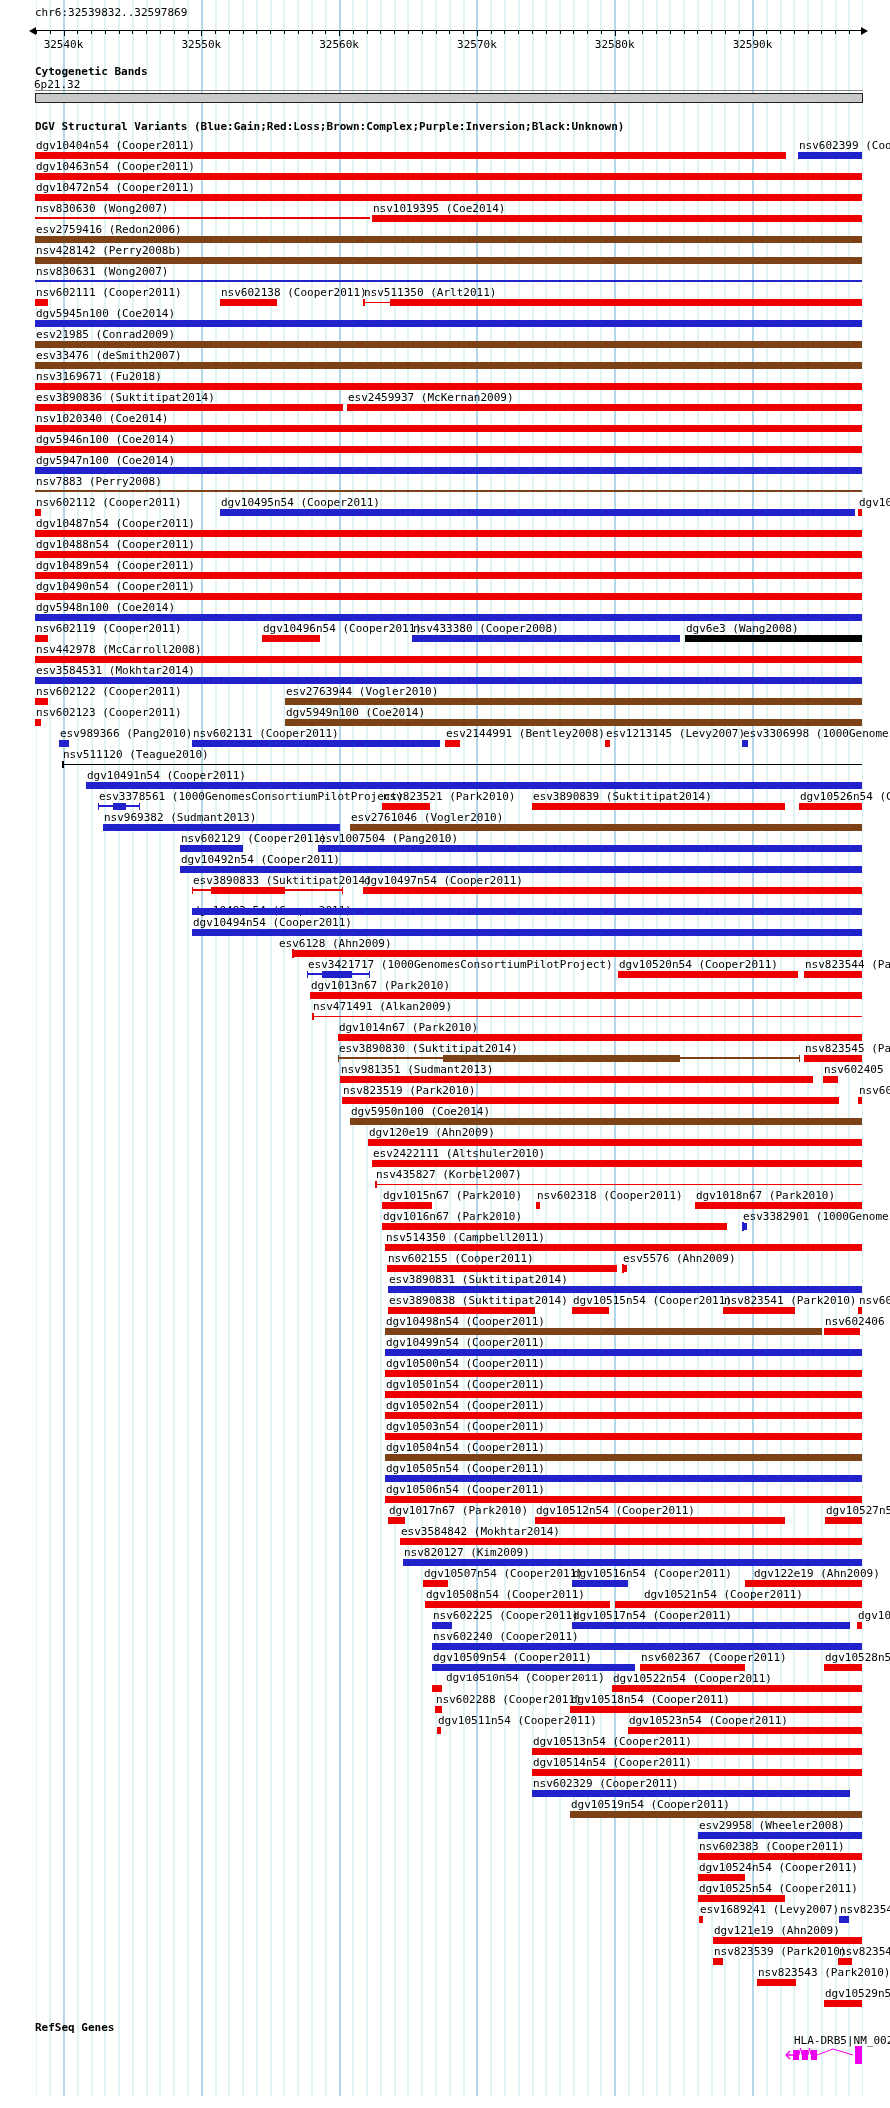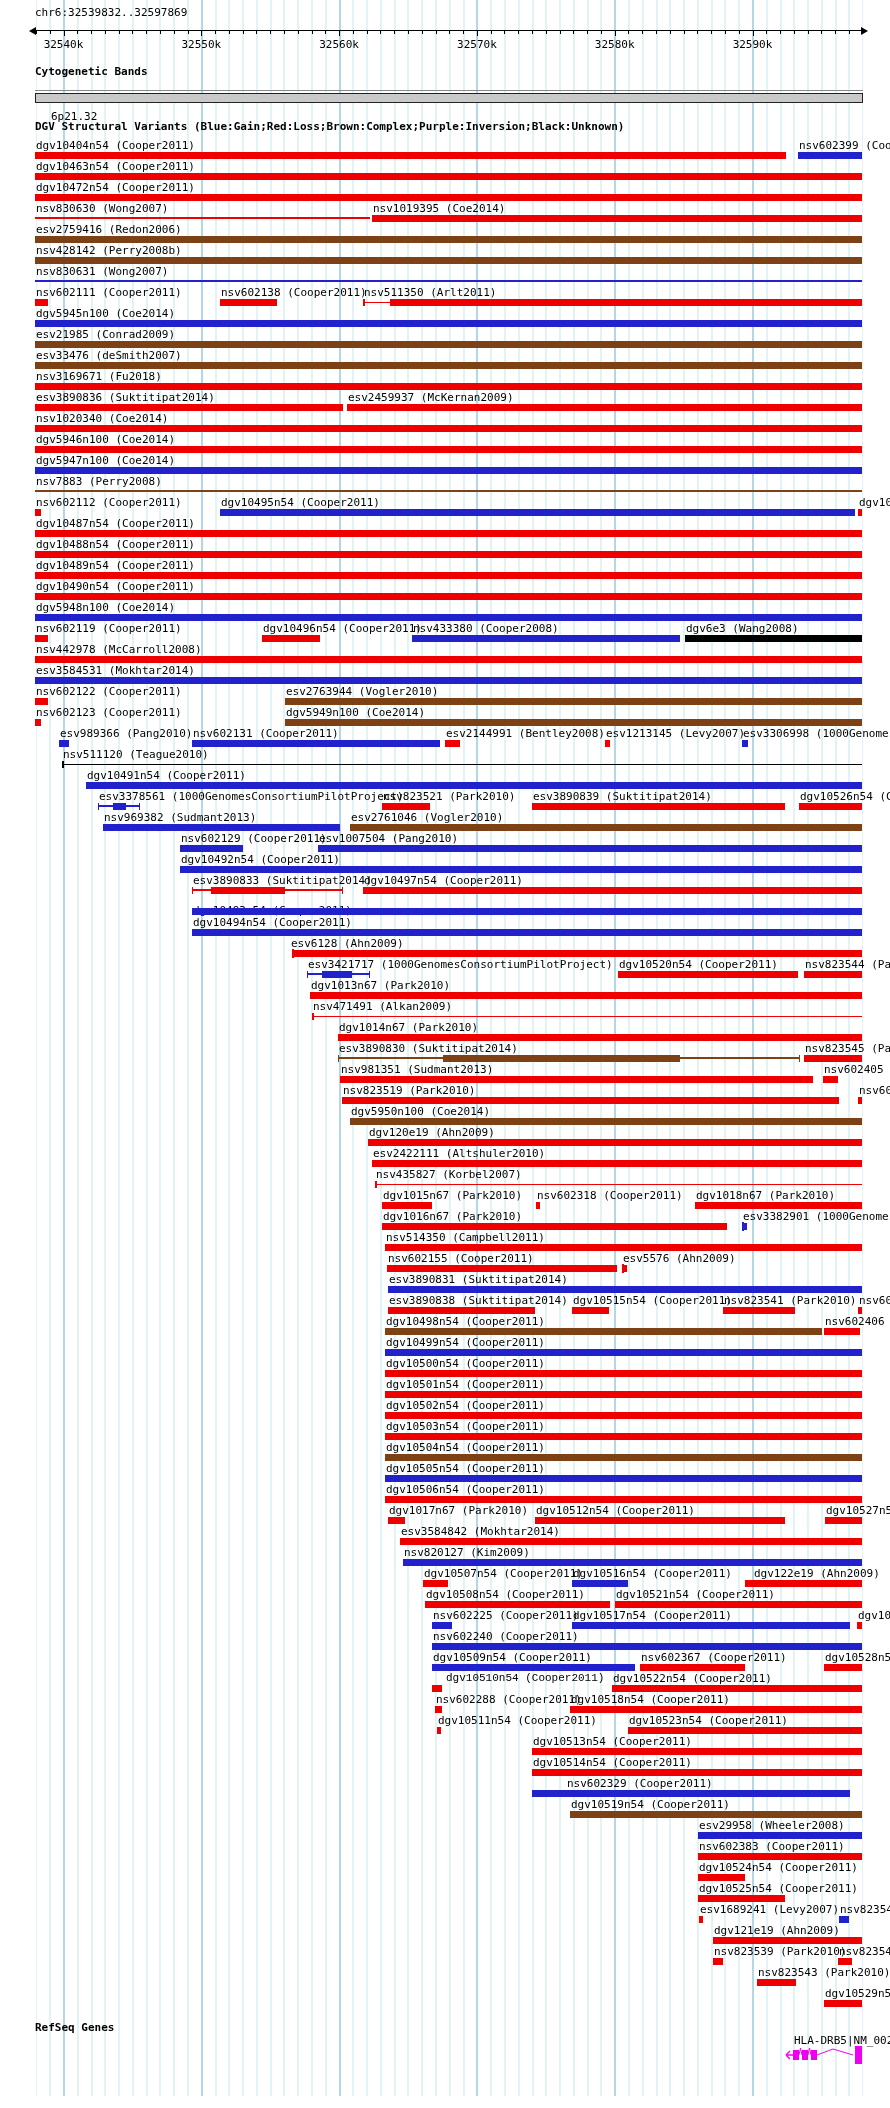--- a/index.html
+++ b/index.html
@@ -95,21 +95,21 @@
       <div class="ticklabel" style="left: 339.1px; top: 38px;">32560k</div>
       <div class="rect" style="left: 476.9px; top: 30px; width: 1px; height: 6px; background: rgb(0, 0, 0);"></div>
       <div class="ticklabel" style="left: 476.9px; top: 38px;">32570k</div>
       <div class="rect" style="left: 614.7px; top: 30px; width: 1px; height: 6px; background: rgb(0, 0, 0);"></div>
       <div class="ticklabel" style="left: 614.7px; top: 38px;">32580k</div>
       <div class="rect" style="left: 752.5px; top: 30px; width: 1px; height: 6px; background: rgb(0, 0, 0);"></div>
       <div class="ticklabel" style="left: 752.5px; top: 38px;">32590k</div>
     </div>
 
   <div class="lbl bold" style="left:35px;top:66px;">Cytogenetic Bands</div>
-  <div class="lbl" style="left:51px;top:79px;margin-top:32px;">6p21.32</div>
+  <div class="lbl" style="left:34px;top:79px;">6p21.32</div>
   <div class="rect" style="left:35px;top:90px;width:828px;height:1px;background:#888;"></div>
   <div class="cytoband" id="cytoband" style="left: 35px; top: 93px; width: 826px; height: 8px; background: rgb(201, 201, 201);"></div>
 
   <div class="lbl bold" style="left:35px;top:121px;">DGV Structural Variants (Blue:Gain;Red:Loss;Brown:Complex;Purple:Inversion;Black:Unknown)</div>
 
   <div id="rows">
       <div class="lbl" style="left: 36px; top: 140px;">dgv10404n54 (Cooper2011)</div>
       <div class="rect" style="left: 35px; top: 152px; width: 751px; height: 7px; background: rgb(238, 0, 0);"></div>
       <div class="lbl" style="left: 799px; top: 140px;">nsv602399 (Coope</div>
       <div class="rect" style="left: 798px; top: 152px; width: 64px; height: 7px; background: rgb(34, 34, 204);"></div>
@@ -231,21 +231,21 @@
       <div class="rect" style="left: 192px; top: 889px; width: 151px; height: 2px; background: rgb(238, 0, 0);"></div>
       <div class="rect" style="left: 192px; top: 887px; width: 1px; height: 7px; background: rgb(238, 0, 0);"></div>
       <div class="rect" style="left: 342px; top: 887px; width: 1px; height: 7px; background: rgb(238, 0, 0);"></div>
       <div class="rect" style="left: 211px; top: 887px; width: 74px; height: 7px; background: rgb(238, 0, 0);"></div>
       <div class="lbl" style="left: 364px; top: 875px;">dgv10497n54 (Cooper2011)</div>
       <div class="rect" style="left: 363px; top: 887px; width: 499px; height: 7px; background: rgb(238, 0, 0);"></div>
       <div class="lbl" style="left: 193px; top: 896px; margin-top: 9px;">dgv10493n54 (Cooper2011)</div>
       <div class="rect" style="left: 192px; top: 908px; width: 670px; height: 7px; background: rgb(34, 34, 204);"></div>
       <div class="lbl" style="left: 193px; top: 917px;">dgv10494n54 (Cooper2011)</div>
       <div class="rect" style="left: 192px; top: 929px; width: 670px; height: 7px; background: rgb(34, 34, 204);"></div>
-      <div class="lbl" style="left: 291px; top: 938px;">esv6128 (Ahn2009)</div>
+      <div class="lbl" style="left: 279px; top: 938px;">esv6128 (Ahn2009)</div>
       <div class="rect" style="left: 292px; top: 949px; width: 2px; height: 9px; background: rgb(238, 0, 0);"></div>
       <div class="rect" style="left: 292px; top: 950px; width: 570px; height: 7px; background: rgb(238, 0, 0);"></div>
       <div class="lbl" style="left: 308px; top: 959px;">esv3421717 (1000GenomesConsortiumPilotProject)</div>
       <div class="rect" style="left: 307px; top: 973px; width: 63px; height: 2px; background: rgb(34, 34, 204);"></div>
       <div class="rect" style="left: 307px; top: 971px; width: 1px; height: 7px; background: rgb(34, 34, 204);"></div>
       <div class="rect" style="left: 369px; top: 971px; width: 1px; height: 7px; background: rgb(34, 34, 204);"></div>
       <div class="rect" style="left: 322px; top: 971px; width: 30px; height: 7px; background: rgb(34, 34, 204);"></div>
       <div class="lbl" style="left: 619px; top: 959px;">dgv10520n54 (Cooper2011)</div>
       <div class="rect" style="left: 618px; top: 971px; width: 180px; height: 7px; background: rgb(238, 0, 0);"></div>
       <div class="lbl" style="left: 805px; top: 959px;">nsv823544 (Park</div>
@@ -340,21 +340,21 @@
       <div class="lbl" style="left: 404px; top: 1547px;">nsv820127 (Kim2009)</div>
       <div class="rect" style="left: 403px; top: 1559px; width: 459px; height: 7px; background: rgb(34, 34, 204);"></div>
       <div class="lbl" style="left: 424px; top: 1568px;">dgv10507n54 (Cooper2011)</div>
       <div class="rect" style="left: 423px; top: 1580px; width: 25px; height: 7px; background: rgb(238, 0, 0);"></div>
       <div class="lbl" style="left: 573px; top: 1568px;">dgv10516n54 (Cooper2011)</div>
       <div class="rect" style="left: 572px; top: 1580px; width: 56px; height: 7px; background: rgb(34, 34, 204);"></div>
       <div class="lbl" style="left: 746px; top: 1568px; margin-left: 8px;">dgv122e19 (Ahn2009)</div>
       <div class="rect" style="left: 745px; top: 1580px; width: 117px; height: 7px; background: rgb(238, 0, 0);"></div>
       <div class="lbl" style="left: 426px; top: 1589px;">dgv10508n54 (Cooper2011)</div>
       <div class="rect" style="left: 425px; top: 1601px; width: 185px; height: 7px; background: rgb(238, 0, 0);"></div>
-      <div class="lbl" style="left: 616px; top: 1589px;">dgv10521n54 (Cooper2011)</div>
+      <div class="lbl" style="left: 616px; top: 1589px; padding-left: 28px;">dgv10521n54 (Cooper2011)</div>
       <div class="rect" style="left: 615px; top: 1601px; width: 247px; height: 7px; background: rgb(238, 0, 0);"></div>
       <div class="lbl" style="left: 433px; top: 1610px;">nsv602225 (Cooper2011)</div>
       <div class="rect" style="left: 432px; top: 1622px; width: 20px; height: 7px; background: rgb(34, 34, 204);"></div>
       <div class="lbl" style="left: 573px; top: 1610px;">dgv10517n54 (Cooper2011)</div>
       <div class="rect" style="left: 572px; top: 1622px; width: 278px; height: 7px; background: rgb(34, 34, 204);"></div>
       <div class="lbl" style="left: 858px; top: 1610px;">dgv105</div>
       <div class="rect" style="left: 857px; top: 1622px; width: 5px; height: 7px; background: rgb(238, 0, 0);"></div>
       <div class="lbl" style="left: 433px; top: 1631px;">nsv602240 (Cooper2011)</div>
       <div class="rect" style="left: 432px; top: 1643px; width: 430px; height: 7px; background: rgb(34, 34, 204);"></div>
       <div class="lbl" style="left: 433px; top: 1652px;">dgv10509n54 (Cooper2011)</div>
@@ -372,21 +372,21 @@
       <div class="lbl" style="left: 571px; top: 1694px;">dgv10518n54 (Cooper2011)</div>
       <div class="rect" style="left: 570px; top: 1706px; width: 292px; height: 7px; background: rgb(238, 0, 0);"></div>
       <div class="lbl" style="left: 438px; top: 1715px;">dgv10511n54 (Cooper2011)</div>
       <div class="rect" style="left: 437px; top: 1727px; width: 4px; height: 7px; background: rgb(238, 0, 0);"></div>
       <div class="lbl" style="left: 629px; top: 1715px;">dgv10523n54 (Cooper2011)</div>
       <div class="rect" style="left: 628px; top: 1727px; width: 234px; height: 7px; background: rgb(238, 0, 0);"></div>
       <div class="lbl" style="left: 533px; top: 1736px;">dgv10513n54 (Cooper2011)</div>
       <div class="rect" style="left: 532px; top: 1748px; width: 330px; height: 7px; background: rgb(238, 0, 0);"></div>
       <div class="lbl" style="left: 533px; top: 1757px;">dgv10514n54 (Cooper2011)</div>
       <div class="rect" style="left: 532px; top: 1769px; width: 330px; height: 7px; background: rgb(238, 0, 0);"></div>
-      <div class="lbl" style="left: 533px; top: 1778px; padding-left: 34px;">nsv602329 (Cooper2011)</div>
+      <div class="lbl" style="left: 533px; top: 1778px;">nsv602329 (Cooper2011)</div>
       <div class="rect" style="left: 532px; top: 1790px; width: 318px; height: 7px; background: rgb(34, 34, 204);"></div>
       <div class="lbl" style="left: 571px; top: 1799px;">dgv10519n54 (Cooper2011)</div>
       <div class="rect" style="left: 570px; top: 1811px; width: 292px; height: 7px; background: rgb(125, 65, 22);"></div>
       <div class="lbl" style="left: 699px; top: 1820px;">esv29958 (Wheeler2008)</div>
       <div class="rect" style="left: 698px; top: 1832px; width: 164px; height: 7px; background: rgb(34, 34, 204);"></div>
       <div class="lbl" style="left: 699px; top: 1841px;">nsv602383 (Cooper2011)</div>
       <div class="rect" style="left: 698px; top: 1853px; width: 164px; height: 7px; background: rgb(238, 0, 0);"></div>
       <div class="lbl" style="left: 699px; top: 1862px;">dgv10524n54 (Cooper2011)</div>
       <div class="rect" style="left: 698px; top: 1874px; width: 47px; height: 7px; background: rgb(238, 0, 0);"></div>
       <div class="lbl" style="left: 699px; top: 1883px;">dgv10525n54 (Cooper2011)</div>

